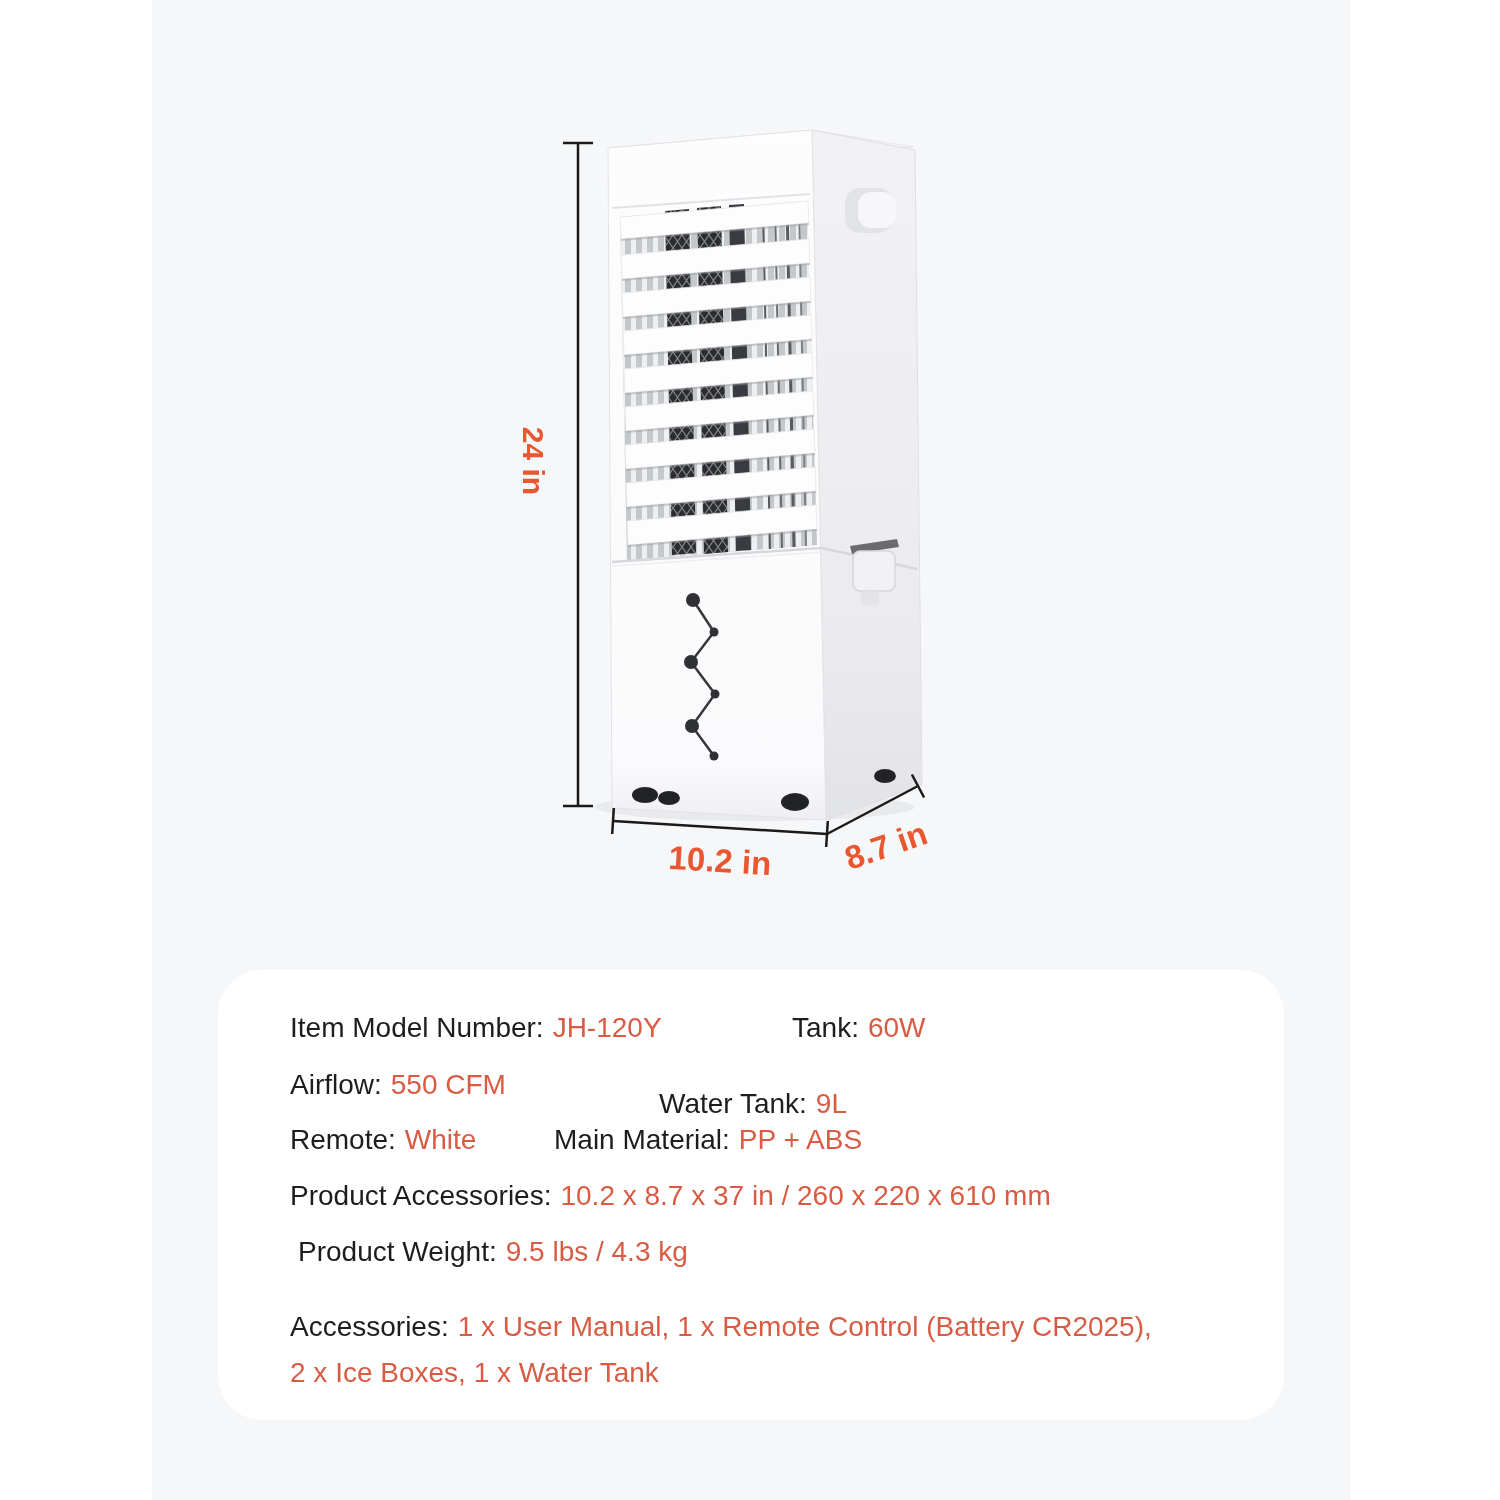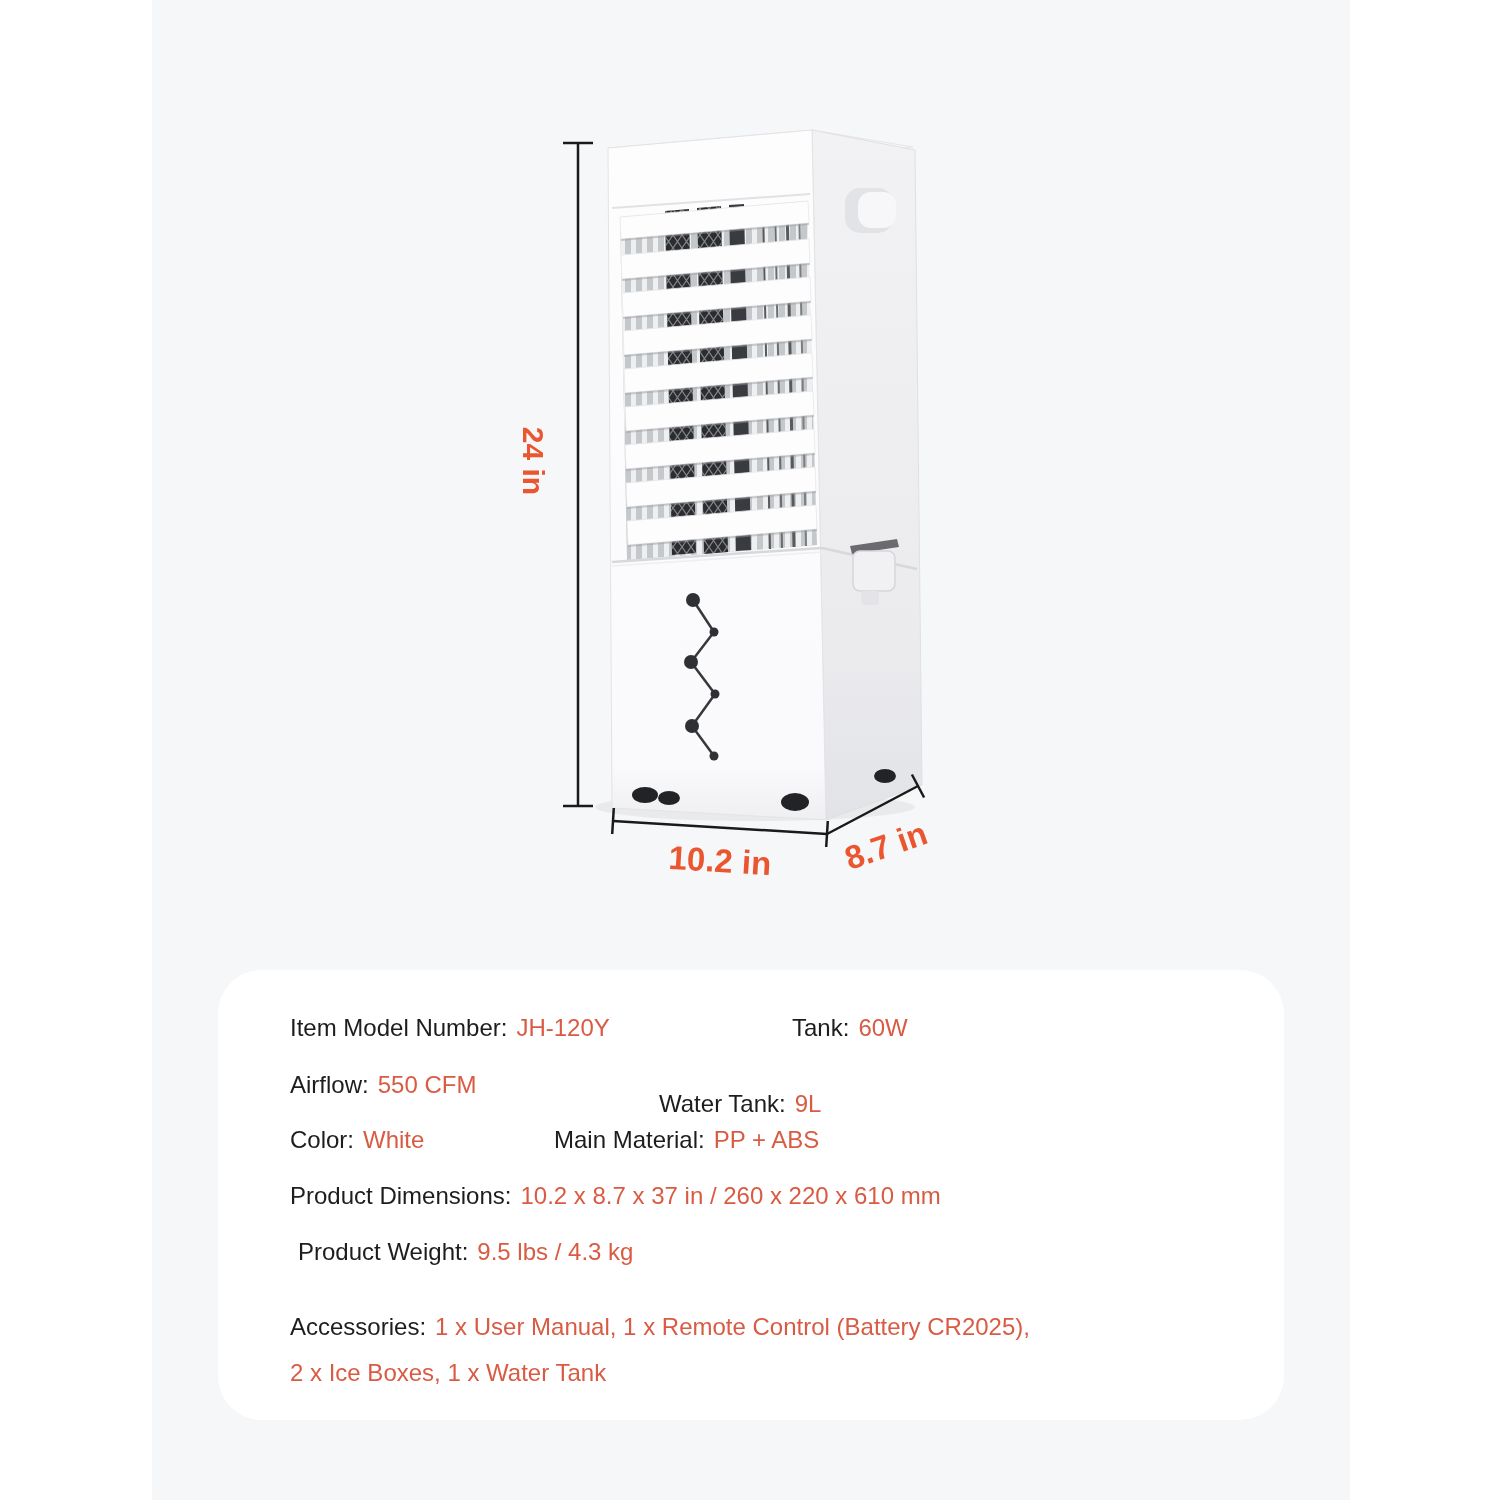--- a/index.html
+++ b/index.html
@@ -24,21 +24,21 @@
   .dim-height{left:473px;top:444px;width:120px;font-size:30px;transform:rotate(90deg);}
   .dim-width{left:640px;top:842px;width:160px;font-size:33px;transform:rotate(3.5deg);}
   .dim-depth{left:816px;top:827px;width:140px;font-size:33px;transform:rotate(-19deg);}
   
   .spec-panel{
     position:absolute;left:218px;top:970px;width:1066px;height:450px;
     background:#ffffff;border-radius:44px;
   }
   .spec-row{
     position:absolute;left:72px;right:40px;height:34px;line-height:34px;
-    font-size:24px;color:#1d1d1f;white-space:nowrap;
+    font-size:28px;color:#1d1d1f;white-space:nowrap;
   }
   .r1{top:41px;} .r2{top:98px;} .r3{top:153px;} .r4{top:209px;}
   .r5{top:265px;margin-left:8px;} .r6{top:340px;} .r7{top:386px;}
   .pair{position:absolute;left:0;top:0;white-space:nowrap;}
   .p2a{left:502px;} .p2b{left:369px;margin-top:19px;} .p2c{left:264px;}
   .lbl{color:#1d1d1f;margin-right:9px;}
   .val{color:#d95b43;}
 </style>
 </head>
 <body>
@@ -191,30 +191,30 @@
     <span class="pair">
       <span class="lbl">Airflow:</span><span class="val">550 CFM</span>
     </span>
     <span class="pair p2b">
       <span class="lbl">Water Tank:</span><span class="val">9L</span>
     </span>
   </div>
 
   <div class="spec-row r3">
     <span class="pair">
-      <span class="lbl">Color:</span><span class="val">White</span>
+      <span class="lbl">Remote:</span><span class="val">White</span>
     </span>
     <span class="pair p2c">
       <span class="lbl">Main Material:</span><span class="val">PP + ABS</span>
     </span>
   </div>
 
   <div class="spec-row r4">
     <span class="pair">
-      <span class="lbl">Product Dimensions:</span><span class="val">10.2 x 8.7 x 37 in / 260 x 220 x 610 mm</span>
+      <span class="lbl">Product Accessories:</span><span class="val">10.2 x 8.7 x 37 in / 260 x 220 x 610 mm</span>
     </span>
   </div>
 
   <div class="spec-row r5">
     <span class="pair">
       <span class="lbl">Product Weight:</span><span class="val">9.5 lbs / 4.3 kg</span>
     </span>
   </div>
 
   <div class="spec-row r6">

